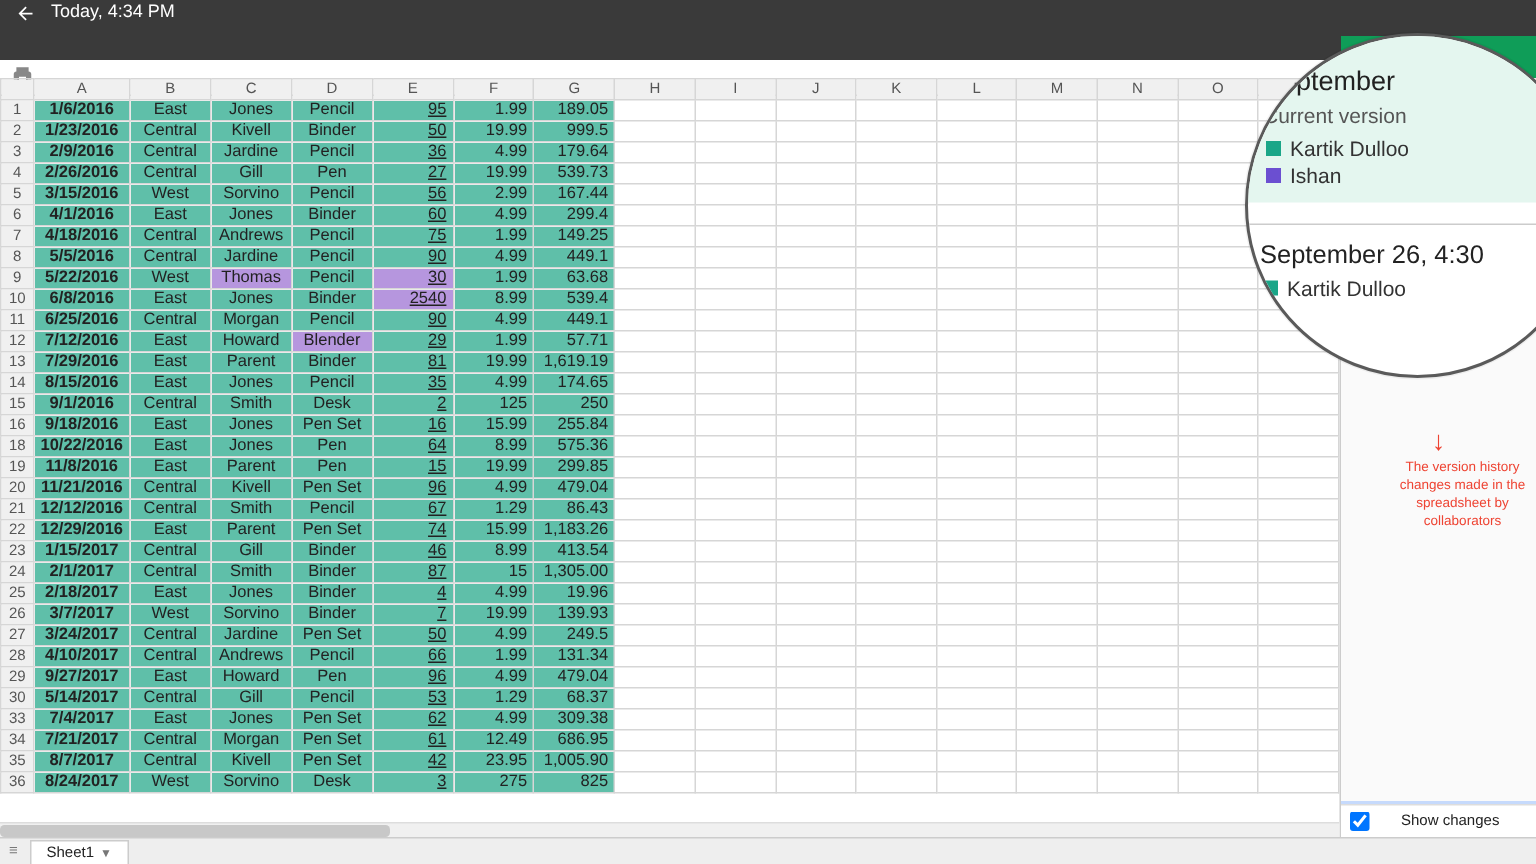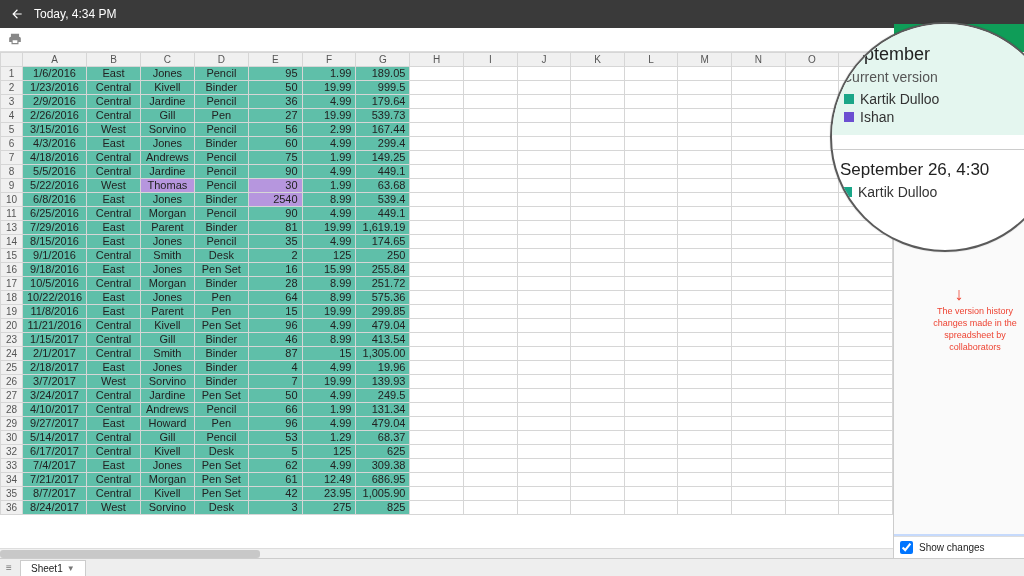--- a/index.html
+++ b/index.html
@@ -1,39 +1,39 @@
 <!DOCTYPE html>
 <html><head>
 <meta charset="utf-8">
 <style>
   * { box-sizing: border-box; margin: 0; padding: 0; }
   html, body { width: 1024px; height: 576px; overflow: hidden; font-family: Arial, sans-serif; font-size: 11px; color: #222; background: #fff; }
-  .topbar { height: 28px; background: #3a3a3a; color: #fff; display: flex; align-items: center; padding: 0 8px; }
+  .topbar { height: 40px; background: #3a3a3a; color: #fff; display: flex; padding: 0 8px; }
   .topbar .back { width: 18px; height: 18px; display:flex; align-items:center; justify-content:center; margin-right:8px; cursor:pointer; }
   .topbar .title { font-size: 12px; }
   .toolbar-row { height: 24px; border-bottom: 1px solid #ddd; display:flex; align-items:center; padding: 0 8px; justify-content: space-between; }
   .toolbar-row .print-icon { color:#888; cursor:pointer; }
   .toolbar-right { display:flex; align-items:center; gap:10px; font-size:11px; color:#555;}
   .toolbar-right .nav { width:16px; height:16px; display:flex; align-items:center; justify-content:center; cursor:pointer; color:#666;}
   .main { position:absolute; top:52px; bottom:18px; left:0; right:0; display:flex; }
   .sheet-area { flex: 0 0 893px; position:relative; overflow:hidden; }
   .vh-panel { flex: 0 0 131px; border-left:1px solid #ccc; background:#fafafa; display:flex; flex-direction:column; position:relative; }
   .vh-header { height:28px; background:#0f9d58; color:#fff; font-size:12px; font-weight:500; display:flex; align-items:center; padding:0 0 0 10px; position:absolute; top:-28px; left:0; right:0; }
 
   
   .grid { position:absolute; inset:0; overflow:hidden; }
   table.sheet { border-collapse: collapse; table-layout: fixed; }
   table.sheet th, table.sheet td { border: 1px solid #d6d6d6; height:13px; line-height:13px; padding:0 4px; white-space:nowrap; overflow:hidden; }
   table.sheet th { background:#f0f0f0; font-weight:normal; color:#555; text-align:center; font-size:10px; }
   .rowhdr { width:22px; text-align:center; background:#f0f0f0; color:#555; font-size:10px; }
-  td.col-A { width:56px; text-align:center; }
+  td.col-A { width:56px; text-align:center;font-weight:bold; }
   td.col-B { width:54px; text-align:center; }
   td.col-C { width:54px; text-align:center; }
   td.col-D { width:54px; text-align:center; }
-  td.col-E { width:54px; text-align:right; }
+  td.col-E { width:54px; text-align:right;text-decoration:underline; }
   td.col-F { width:54px; text-align:right; }
   td.col-G { width:54px; text-align:right; }
   td.col-rest { width:54px; }
   .hl-teal { background:#5fbfa9; }
   .hl-purple { background:#b696de; }
 
   
   .lens { position:absolute; top:-5px; right:-35px; width:230px; height:230px; border-radius:50%; border:2px solid #5a5a5a; background:#fff; overflow:hidden; box-shadow:0 0 0 1px rgba(0,0,0,.05); z-index:30; }
   .lens-inner { position:absolute; top:20px; left:8px; right:0; font-size:14px; }
   .lens-date { font-size:18px; font-weight:500; color:#222; margin-bottom:4px; }
@@ -44,21 +44,21 @@
   .sw-purple { background:#6b4fd1; }
   .lens-sep { height:1px; background:#ccc; margin:14px 0 10px -8px; }
   .lens-block2 .lens-date { font-size:17px; }
 
   
   .arrow-wrap { position:absolute; top:235px; left:0; right:0; text-align:center; }
   .arrow-down { color:#e43; font-size:18px; line-height:14px;}
   .caption { color:#e43; font-size:9px; margin-top:4px; padding:0 4px; line-height:12px;margin-left:32px;}
 
   
-  .vh-bottom { position:absolute; bottom:0; left:0; right:0; border-top:1px solid #ddd; padding:4px 6px; font-size:10px; display:flex; align-items:center; gap:6px; background:#fff;}
+  .vh-bottom { position:absolute; bottom:0; left:0; right:0; border-top:1px solid #ddd; padding:4px 6px; font-size:10px; display:flex; align-items:center; gap:21px; background:#fff;}
   .vh-bottom-bar { position:absolute; bottom:20px; left:0; right:0; height:4px; background:#c6dafc; }
 
   
   .tabstrip { position:absolute; bottom:0; left:0; right:0; height:18px; background:#eee; border-top:1px solid #ccc; display:flex; align-items:center; font-size:10px;}
   .tabstrip .menu-ic { width:18px; text-align:center; color:#777; cursor:pointer }
   .tabstrip .tab { background:#fff; border:1px solid #ccc; border-bottom:none; padding:1px 10px; margin-left:2px; height:16px; display:flex; align-items:center; gap:4px; cursor:pointer;}
   .tabstrip .tab .dd { font-size:8px; color:#777;}
   .hscroll { position:absolute; bottom:18px; left:0; width:893px; height:10px; background:#f0f0f0; border-top:1px solid #ddd;}
   .hscroll .thumb{ position:absolute; left:0; top:1px; height:8px; width:260px; background:#c8c8c8; border-radius:3px;}
 </style>
@@ -209,21 +209,21 @@
               <td class="col-rest"></td>
               <td class="col-rest"></td>
               <td class="col-rest"></td>
               <td class="col-rest"></td>
               <td class="col-rest"></td>
               <td class="col-rest"></td>
               <td class="col-rest"></td>
             </tr>
             <tr>
               <th class="rowhdr">6</th>
-              <td class="col-A hl-teal">4/3/2016</td>
+              <td class="col-A hl-teal">4/1/2016</td>
               <td class="col-B hl-teal">East</td>
               <td class="col-C hl-teal">Jones</td>
               <td class="col-D hl-teal">Binder</td>
               <td class="col-E hl-teal">60</td>
               <td class="col-F hl-teal">4.99</td>
               <td class="col-G hl-teal">299.4</td>
               <td class="col-rest"></td>
               <td class="col-rest"></td>
               <td class="col-rest"></td>
               <td class="col-rest"></td>
@@ -322,20 +322,39 @@
               <td class="col-rest"></td>
               <td class="col-rest"></td>
               <td class="col-rest"></td>
               <td class="col-rest"></td>
               <td class="col-rest"></td>
               <td class="col-rest"></td>
               <td class="col-rest"></td>
               <td class="col-rest"></td>
             </tr>
             <tr>
+              <th class="rowhdr">12</th>
+              <td class="col-A hl-teal">7/12/2016</td>
+              <td class="col-B hl-teal">East</td>
+              <td class="col-C hl-teal">Howard</td>
+              <td class="col-D hl-purple">Blender</td>
+              <td class="col-E hl-teal">29</td>
+              <td class="col-F hl-teal">1.99</td>
+              <td class="col-G hl-teal">57.71</td>
+              <td class="col-rest"></td>
+              <td class="col-rest"></td>
+              <td class="col-rest"></td>
+              <td class="col-rest"></td>
+              <td class="col-rest"></td>
+              <td class="col-rest"></td>
+              <td class="col-rest"></td>
+              <td class="col-rest"></td>
+              <td class="col-rest"></td>
+            </tr>
+            <tr>
               <th class="rowhdr">13</th>
               <td class="col-A hl-teal">7/29/2016</td>
               <td class="col-B hl-teal">East</td>
               <td class="col-C hl-teal">Parent</td>
               <td class="col-D hl-teal">Binder</td>
               <td class="col-E hl-teal">81</td>
               <td class="col-F hl-teal">19.99</td>
               <td class="col-G hl-teal">1,619.19</td>
               <td class="col-rest"></td>
               <td class="col-rest"></td>
@@ -398,39 +417,20 @@
               <td class="col-rest"></td>
               <td class="col-rest"></td>
               <td class="col-rest"></td>
               <td class="col-rest"></td>
               <td class="col-rest"></td>
               <td class="col-rest"></td>
               <td class="col-rest"></td>
               <td class="col-rest"></td>
             </tr>
             <tr>
-              <th class="rowhdr">17</th>
-              <td class="col-A hl-teal">10/5/2016</td>
-              <td class="col-B hl-teal">Central</td>
-              <td class="col-C hl-teal">Morgan</td>
-              <td class="col-D hl-teal">Binder</td>
-              <td class="col-E hl-teal">28</td>
-              <td class="col-F hl-teal">8.99</td>
-              <td class="col-G hl-teal">251.72</td>
-              <td class="col-rest"></td>
-              <td class="col-rest"></td>
-              <td class="col-rest"></td>
-              <td class="col-rest"></td>
-              <td class="col-rest"></td>
-              <td class="col-rest"></td>
-              <td class="col-rest"></td>
-              <td class="col-rest"></td>
-              <td class="col-rest"></td>
-            </tr>
-            <tr>
               <th class="rowhdr">18</th>
               <td class="col-A hl-teal">10/22/2016</td>
               <td class="col-B hl-teal">East</td>
               <td class="col-C hl-teal">Jones</td>
               <td class="col-D hl-teal">Pen</td>
               <td class="col-E hl-teal">64</td>
               <td class="col-F hl-teal">8.99</td>
               <td class="col-G hl-teal">575.36</td>
               <td class="col-rest"></td>
               <td class="col-rest"></td>
@@ -463,20 +463,58 @@
             </tr>
             <tr>
               <th class="rowhdr">20</th>
               <td class="col-A hl-teal">11/21/2016</td>
               <td class="col-B hl-teal">Central</td>
               <td class="col-C hl-teal">Kivell</td>
               <td class="col-D hl-teal">Pen Set</td>
               <td class="col-E hl-teal">96</td>
               <td class="col-F hl-teal">4.99</td>
               <td class="col-G hl-teal">479.04</td>
+              <td class="col-rest"></td>
+              <td class="col-rest"></td>
+              <td class="col-rest"></td>
+              <td class="col-rest"></td>
+              <td class="col-rest"></td>
+              <td class="col-rest"></td>
+              <td class="col-rest"></td>
+              <td class="col-rest"></td>
+              <td class="col-rest"></td>
+            </tr>
+            <tr>
+              <th class="rowhdr">21</th>
+              <td class="col-A hl-teal">12/12/2016</td>
+              <td class="col-B hl-teal">Central</td>
+              <td class="col-C hl-teal">Smith</td>
+              <td class="col-D hl-teal">Pencil</td>
+              <td class="col-E hl-teal">67</td>
+              <td class="col-F hl-teal">1.29</td>
+              <td class="col-G hl-teal">86.43</td>
+              <td class="col-rest"></td>
+              <td class="col-rest"></td>
+              <td class="col-rest"></td>
+              <td class="col-rest"></td>
+              <td class="col-rest"></td>
+              <td class="col-rest"></td>
+              <td class="col-rest"></td>
+              <td class="col-rest"></td>
+              <td class="col-rest"></td>
+            </tr>
+            <tr>
+              <th class="rowhdr">22</th>
+              <td class="col-A hl-teal">12/29/2016</td>
+              <td class="col-B hl-teal">East</td>
+              <td class="col-C hl-teal">Parent</td>
+              <td class="col-D hl-teal">Pen Set</td>
+              <td class="col-E hl-teal">74</td>
+              <td class="col-F hl-teal">15.99</td>
+              <td class="col-G hl-teal">1,183.26</td>
               <td class="col-rest"></td>
               <td class="col-rest"></td>
               <td class="col-rest"></td>
               <td class="col-rest"></td>
               <td class="col-rest"></td>
               <td class="col-rest"></td>
               <td class="col-rest"></td>
               <td class="col-rest"></td>
               <td class="col-rest"></td>
             </tr>
@@ -615,39 +653,20 @@
             </tr>
             <tr>
               <th class="rowhdr">30</th>
               <td class="col-A hl-teal">5/14/2017</td>
               <td class="col-B hl-teal">Central</td>
               <td class="col-C hl-teal">Gill</td>
               <td class="col-D hl-teal">Pencil</td>
               <td class="col-E hl-teal">53</td>
               <td class="col-F hl-teal">1.29</td>
               <td class="col-G hl-teal">68.37</td>
-              <td class="col-rest"></td>
-              <td class="col-rest"></td>
-              <td class="col-rest"></td>
-              <td class="col-rest"></td>
-              <td class="col-rest"></td>
-              <td class="col-rest"></td>
-              <td class="col-rest"></td>
-              <td class="col-rest"></td>
-              <td class="col-rest"></td>
-            </tr>
-            <tr>
-              <th class="rowhdr">32</th>
-              <td class="col-A hl-teal">6/17/2017</td>
-              <td class="col-B hl-teal">Central</td>
-              <td class="col-C hl-teal">Kivell</td>
-              <td class="col-D hl-teal">Desk</td>
-              <td class="col-E hl-teal">5</td>
-              <td class="col-F hl-teal">125</td>
-              <td class="col-G hl-teal">625</td>
               <td class="col-rest"></td>
               <td class="col-rest"></td>
               <td class="col-rest"></td>
               <td class="col-rest"></td>
               <td class="col-rest"></td>
               <td class="col-rest"></td>
               <td class="col-rest"></td>
               <td class="col-rest"></td>
               <td class="col-rest"></td>
             </tr>

